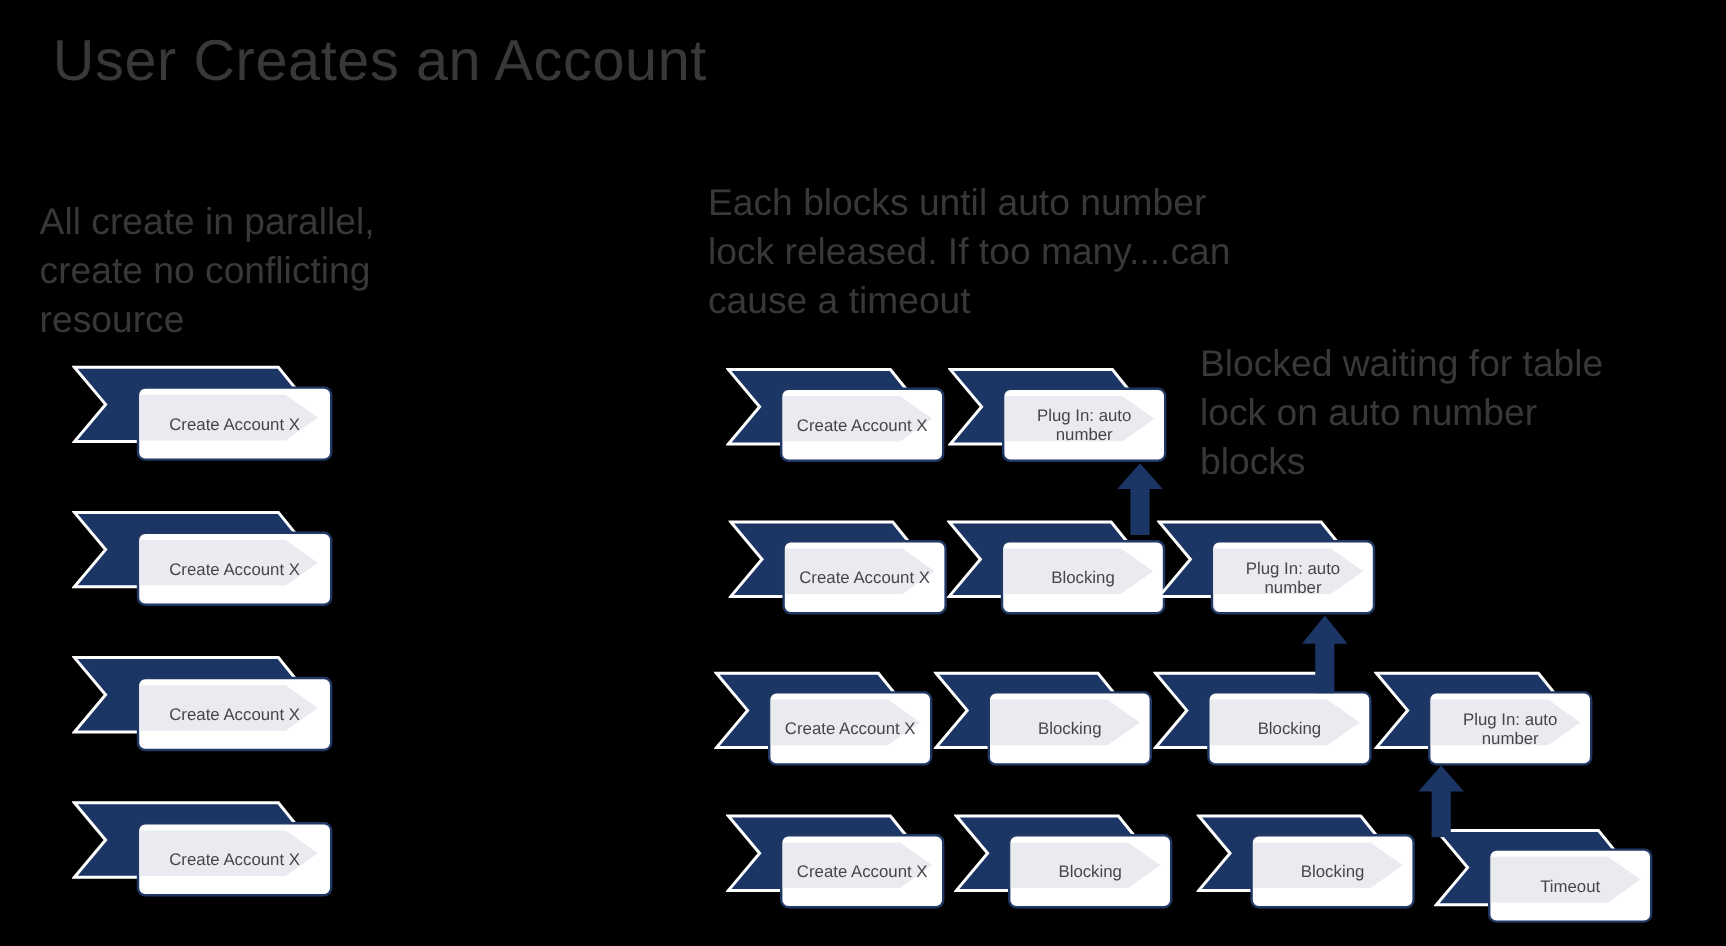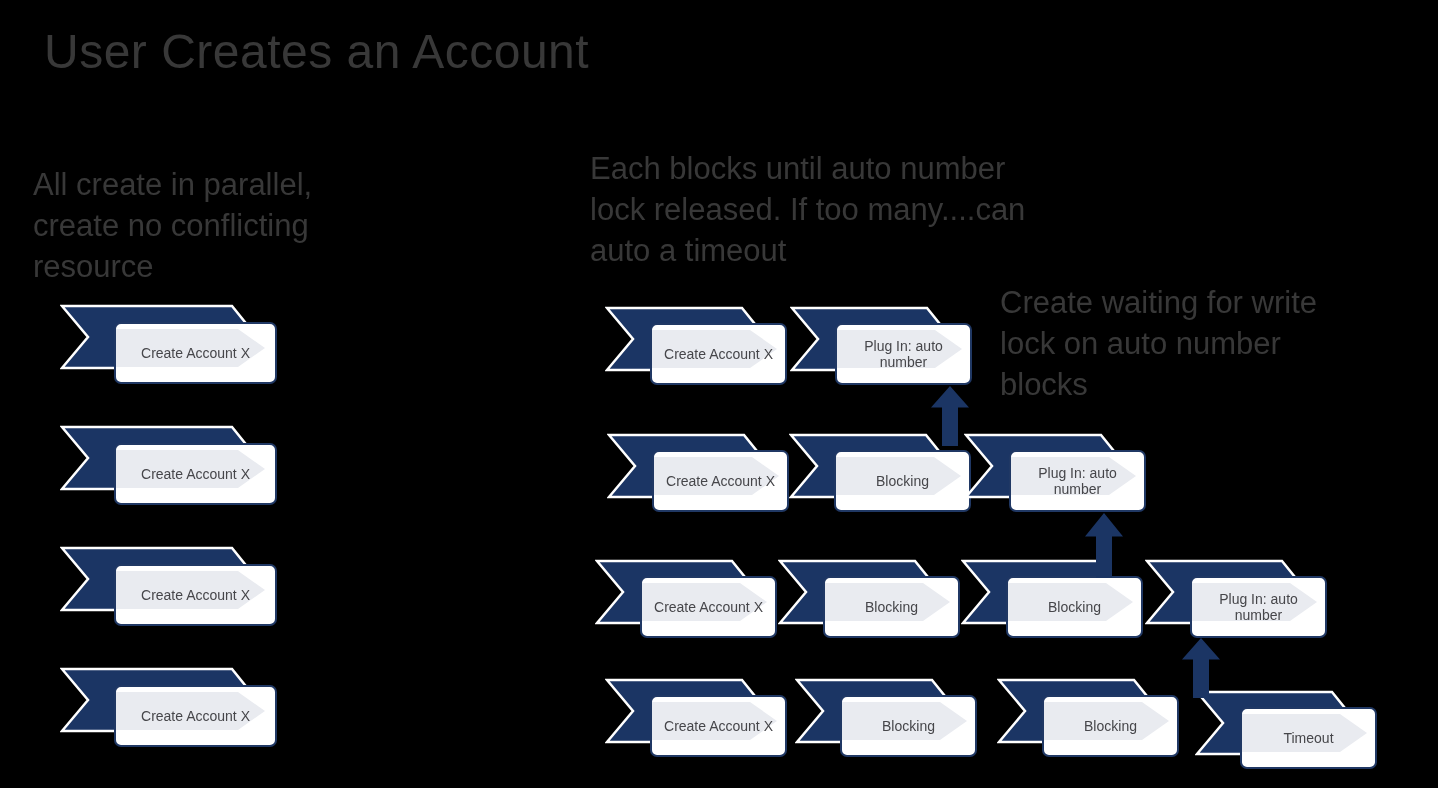--- a/index.html
+++ b/index.html
@@ -47,25 +47,25 @@
 
   <div class="note" style="left:33px;top:164px;">
     <span>All create in parallel,</span>
     <span>create no conflicting</span>
     <span>resource</span>
   </div>
 
   <div class="note" style="left:590px;top:120px;margin-top:28px;">
     <span>Each blocks until auto number</span>
     <span>lock released. If too many....can</span>
-    <span>auto a timeout</span>
+    <span>cause a timeout</span>
   </div>
 
   <div class="note" style="left:1000px;top:282px;">
-    <span>Create waiting for write</span>
+    <span>Blocked waiting for table</span>
     <span>lock on auto number</span>
     <span>blocks</span>
   </div>
 
   <div class="unit" style="left:60px;top:304px;width:219px;height:82px;">
     <svg class="chev" width="199" height="66" viewBox="0 0 199 66">
         <polygon points="2,2 172,2 197,33 172,64 2,64 28,33"></polygon>
       </svg>
     <div class="box box-l" style="left:54px;top:18px;">
       <svg class="inner" width="159" height="58" viewBox="0 0 159 58">

